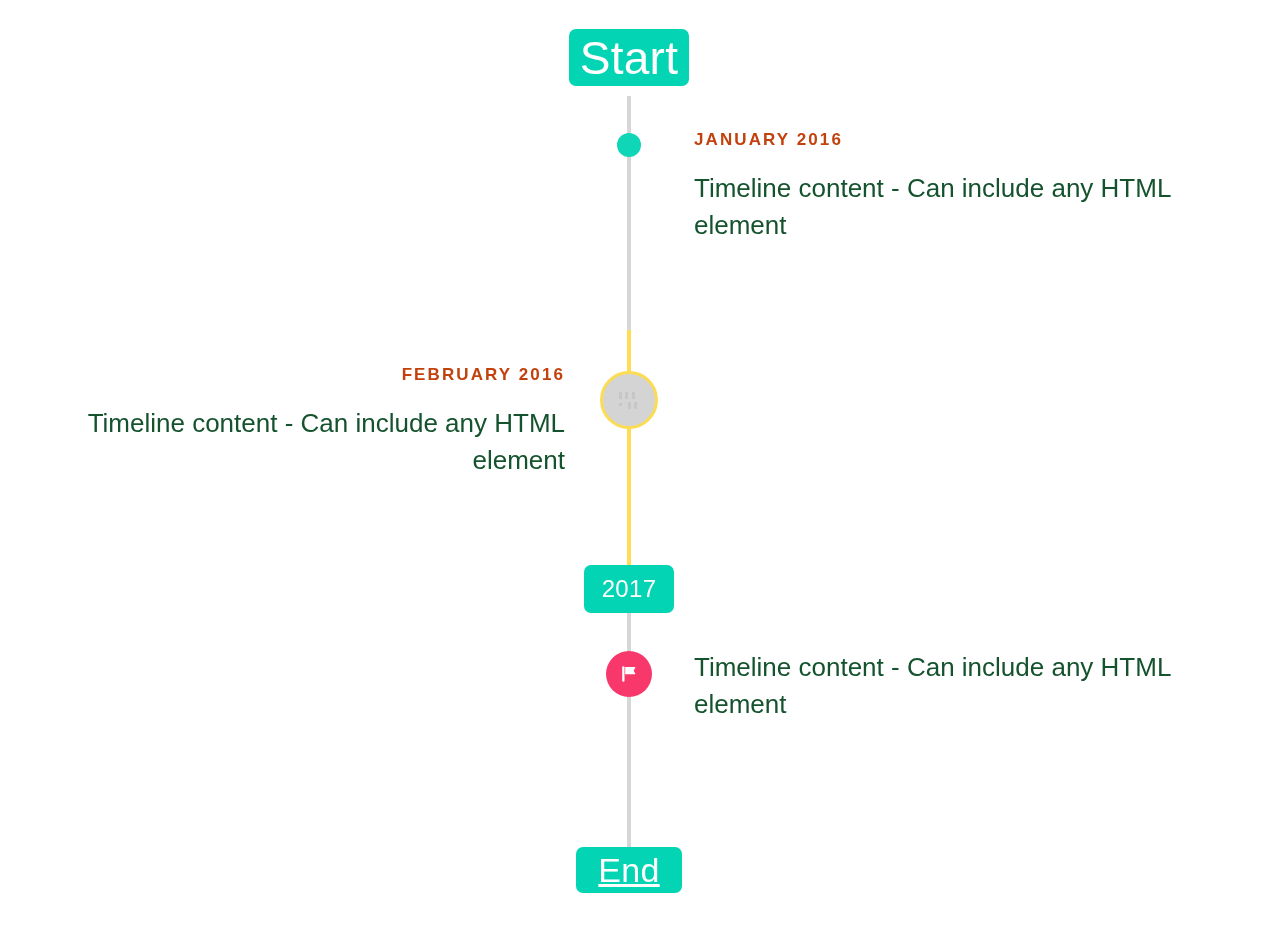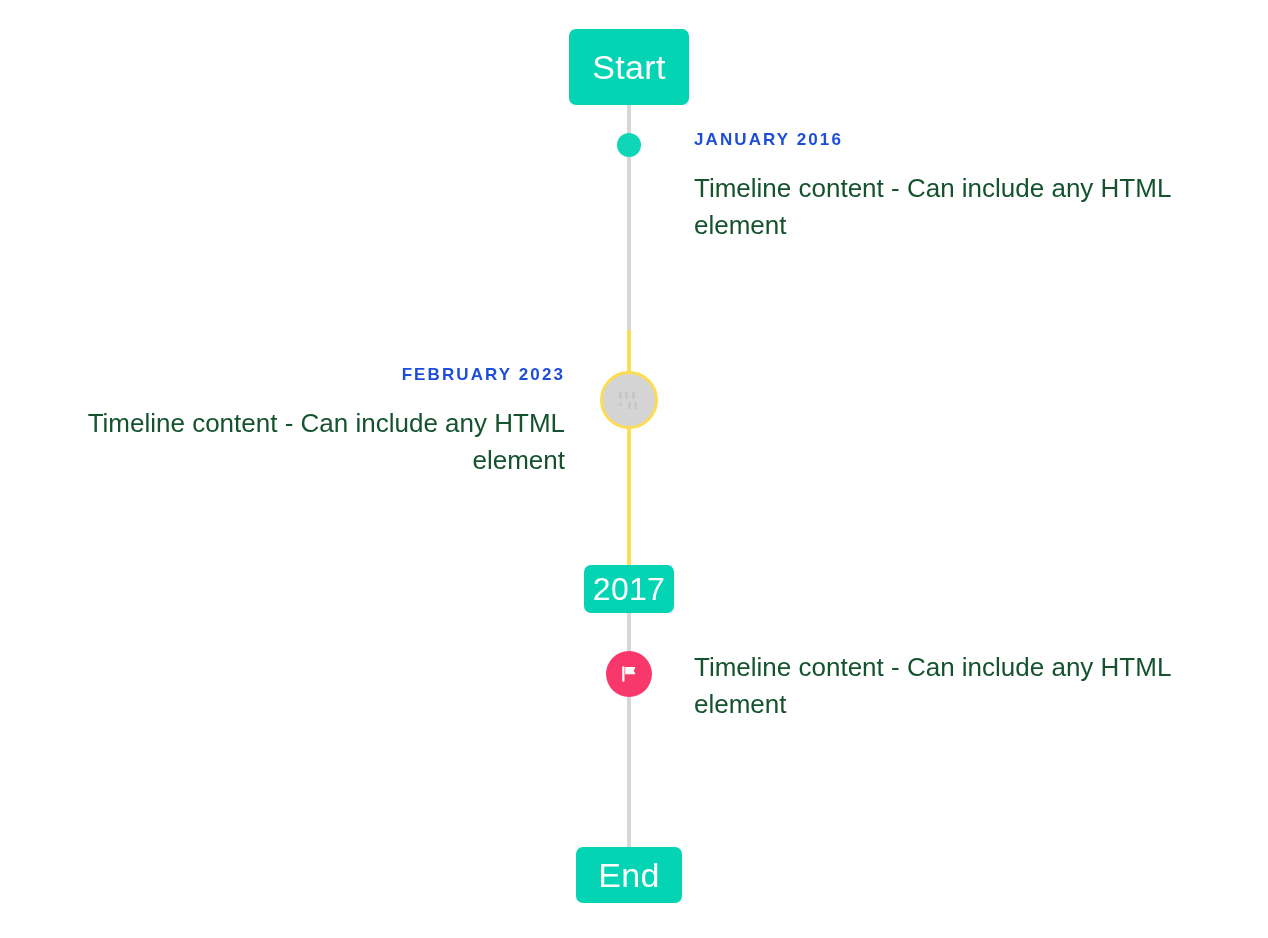--- a/index.html
+++ b/index.html
@@ -40,32 +40,33 @@
     display: flex;
     align-items: center;
     justify-content: center;
     font-weight: 400;
     letter-spacing: 0.3px;
     line-height: 1;
     user-select: none;
   }
   .badge-start {
     left: 569px; top: 29px;
-    width: 120px; height: 76px;
-    font-size: 34px;
+    width: 120px; height: 57px;
+    font-size: 46px;
   }
   .badge-mid {
     left: 584px; top: 565px;
     width: 90px; height: 48px;
-    font-size: 32px;
+    font-size: 24px;
   }
   .badge-end {
     left: 576px; top: 847px;
-    width: 106px; height: 56px;
+    width: 106px; height: 46px;
     font-size: 34px;
+    text-decoration: underline;
   }
 
   
   .marker {
     position: absolute;
     border-radius: 50%;
     display: flex;
     align-items: center;
     justify-content: center;
   }
@@ -118,21 +119,21 @@
     text-align: right;
   }
   .entry-jan   { top: 131px; }
   .entry-feb   { top: 366px; }
   .entry-mar   { top: 649px; }
 
   .entry-date {
     font-size: 17px;
     font-weight: bold;
     letter-spacing: 2.1px;
-    color: #1d4ed8;
+    color: #c2410c;
     margin: 0 0 20px 0;
     line-height: 1.1;
   }
   .entry-body {
     font-size: 26px;
     font-weight: 400;
     color: #14532d;
     line-height: 1.42;
     margin: 0;
   }
@@ -160,21 +161,21 @@
     <span class="glyph-broken">
       <i class="a"></i>
         <i class="b"></i>
         <i class="c"></i>
       <i class="d"></i>
         <i class="e"></i>
         <i class="f"></i>
     </span>
   </div>
   <div class="entry-left entry-feb">
-    <div class="entry-date">FEBRUARY 2023</div>
+    <div class="entry-date">FEBRUARY 2016</div>
     <div class="entry-body">Timeline content - Can include any HTML element</div>
   </div>
 
   <div class="badge badge-mid">2017</div>
 
   <div class="marker marker-flag">
     <svg width="22" height="22" viewBox="0 0 22 22">
       <rect x="4.2" y="3.2" width="2.3" height="15.6" rx="1.1" fill="#ffffff"></rect>
       <path d="M7.2 4.0 h9.6 a0.5 0.5 0 0 1 0.45 0.75 l-1.6 2.9 1.6 2.9
                a0.5 0.5 0 0 1 -0.45 0.75 h-9.6 z" fill="#ffffff"></path>

